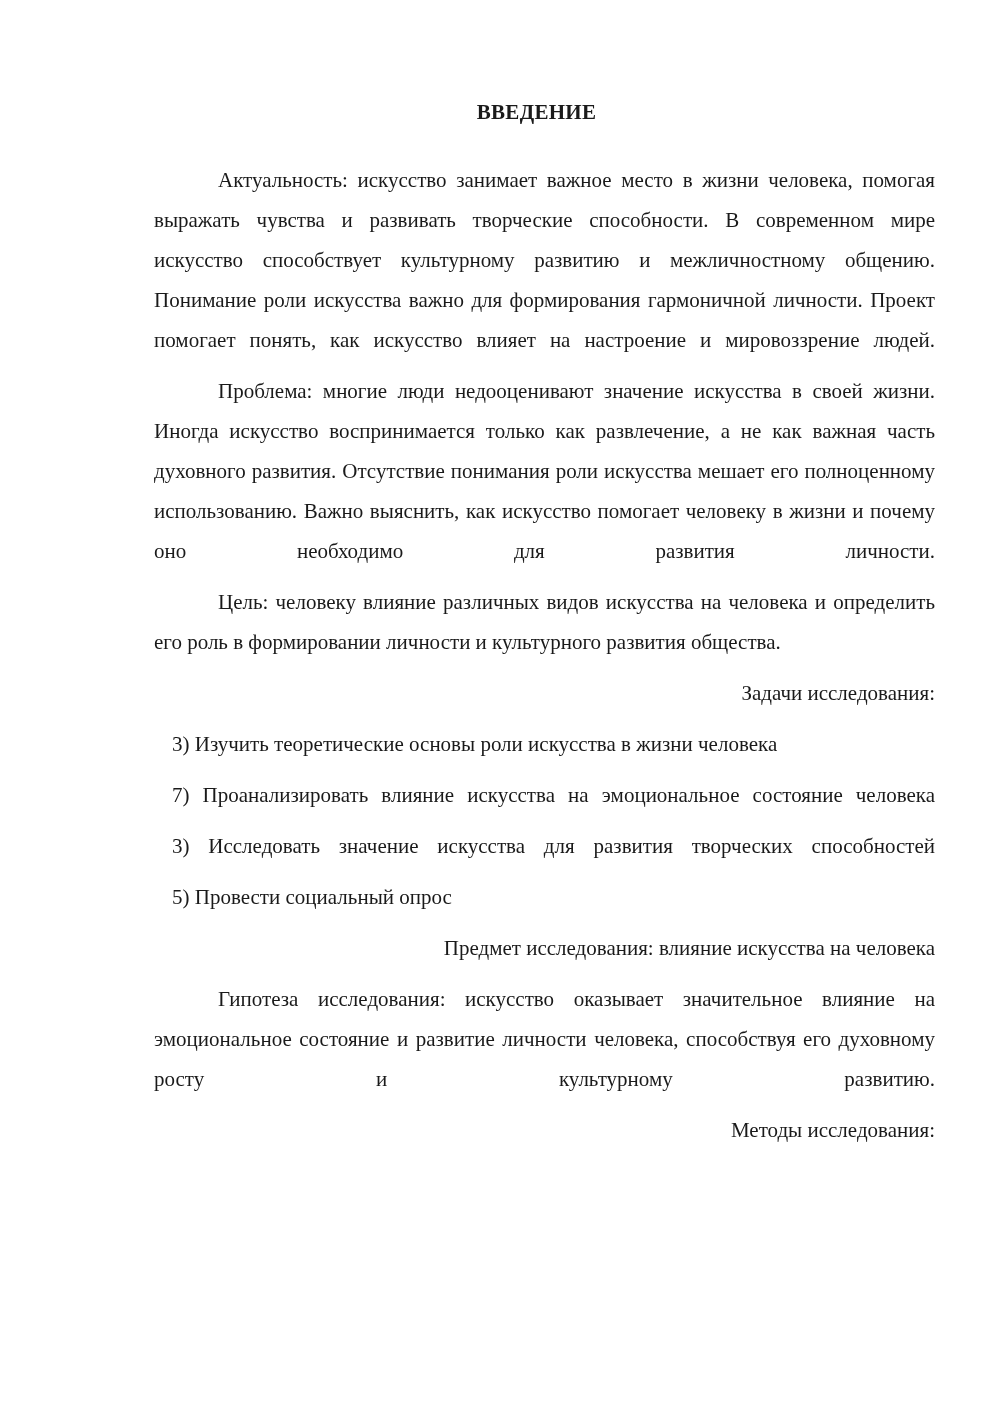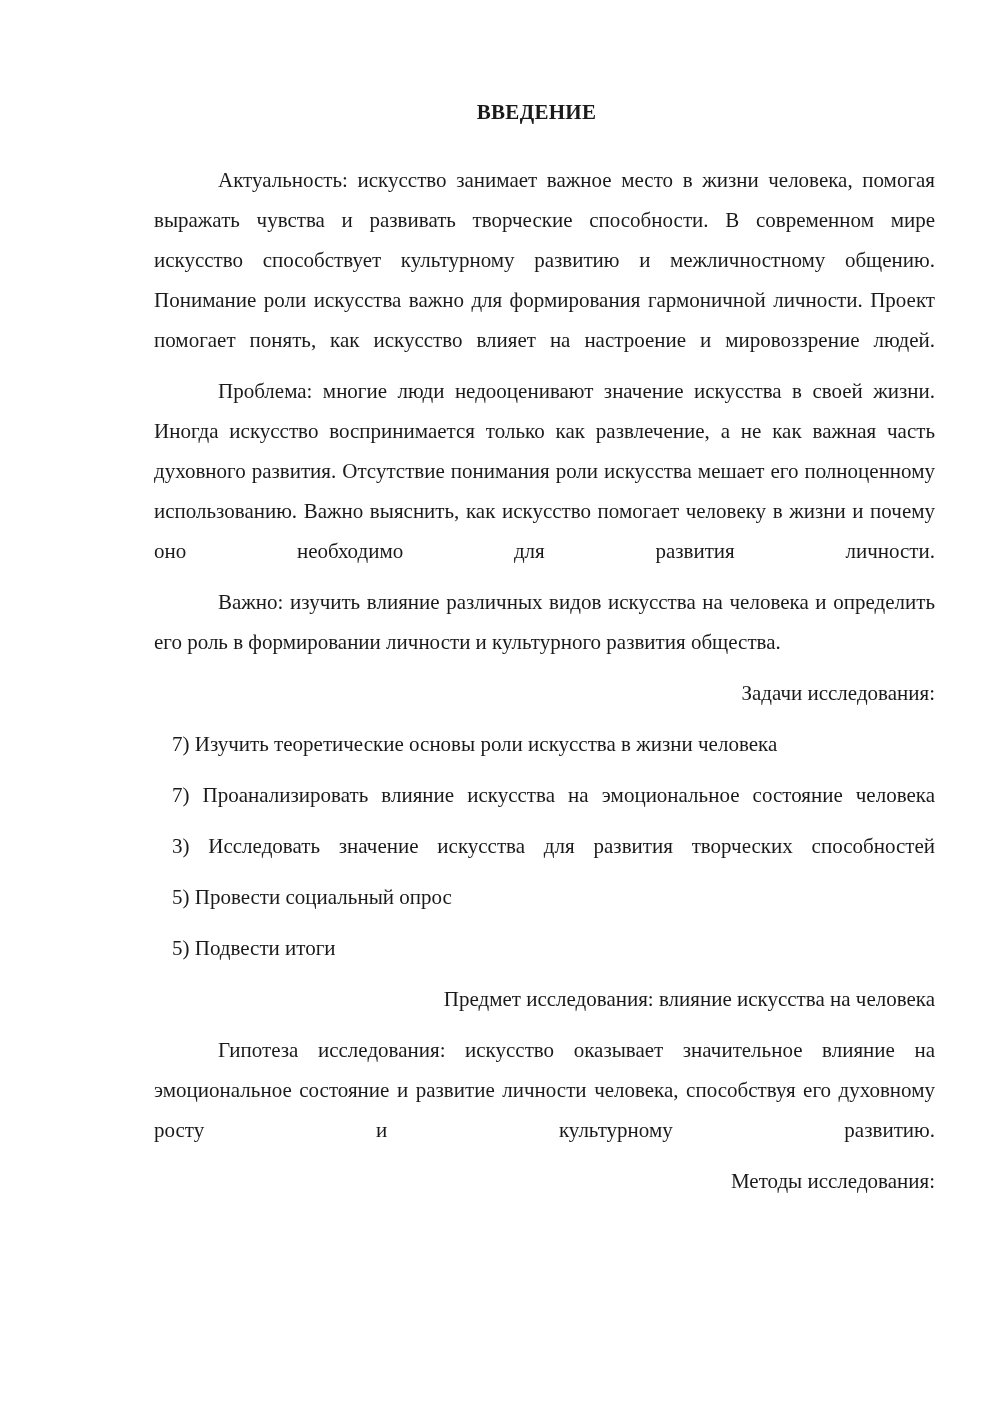--- a/index.html
+++ b/index.html
@@ -93,33 +93,32 @@
 <div class="page">
 
   <div class="content">
 
     <h1 class="doc-title">ВВЕДЕНИЕ</h1>
 
     <p class="para full-justify">Актуальность: искусство занимает важное место в жизни человека, помогая выражать чувства и развивать творческие способности. В современном мире искусство способствует культурному развитию и межличностному общению. Понимание роли искусства важно для формирования гармоничной личности. Проект помогает понять, как искусство влияет на настроение и мировоззрение людей.</p>
 
     <p class="para full-justify">Проблема: многие люди недооценивают значение искусства в своей жизни. Иногда искусство воспринимается только как развлечение, а не как важная часть духовного развития. Отсутствие понимания роли искусства мешает его полноценному использованию. Важно выяснить, как искусство помогает человеку в жизни и почему оно необходимо для развития личности.</p>
 
-    <p class="para">Важно: изучить влияние различных видов искусства на человека и определить его роль в формировании личности и культурного развития общества.</p>
+    <p class="para">Цель: человеку влияние различных видов искусства на человека и определить его роль в формировании личности и культурного развития общества.</p>
 
     <p class="labeled-line">Задачи исследования:</p>
 
-    <p class="list-item">7) Изучить теоретические основы роли искусства в жизни человека</p>
+    <p class="list-item">3) Изучить теоретические основы роли искусства в жизни человека</p>
 
     <p class="list-item stretched">7) Проанализировать влияние искусства на эмоциональное состояние человека</p>
 
     <p class="list-item stretched">3) Исследовать значение искусства для развития творческих способностей</p>
 
     <p class="list-item">5) Провести социальный опрос</p>
 
-    <p class="list-item">5) Подвести итоги</p>
 
 
     <p class="labeled-line">Предмет исследования: влияние искусства на человека</p>
 
     <p class="para full-justify">Гипотеза исследования: искусство оказывает значительное влияние на эмоциональное состояние и развитие личности человека, способствуя его духовному росту и культурному развитию.</p>
 
     <p class="labeled-line">Методы исследования:</p>
 
   </div>
 

